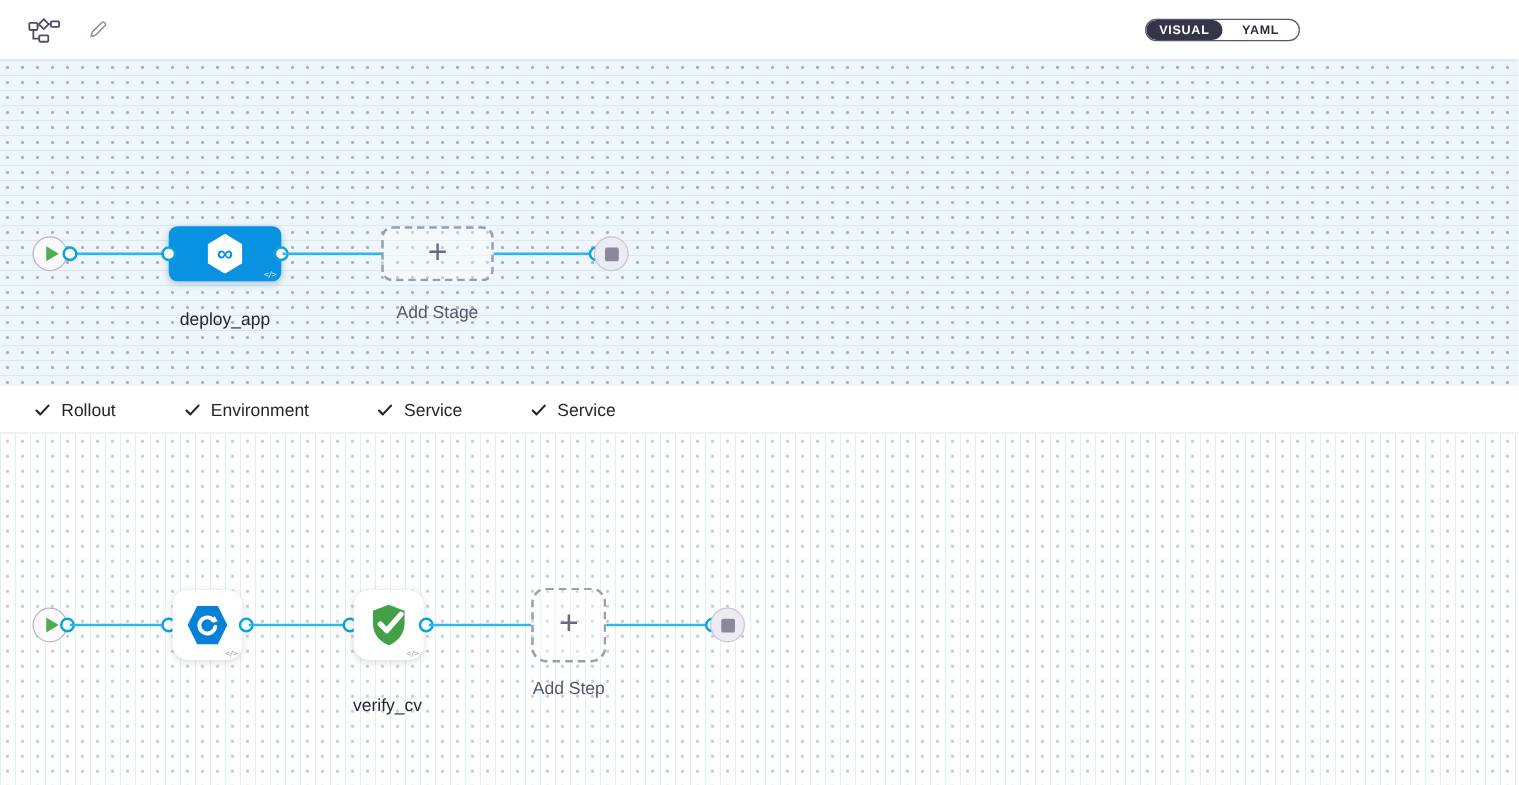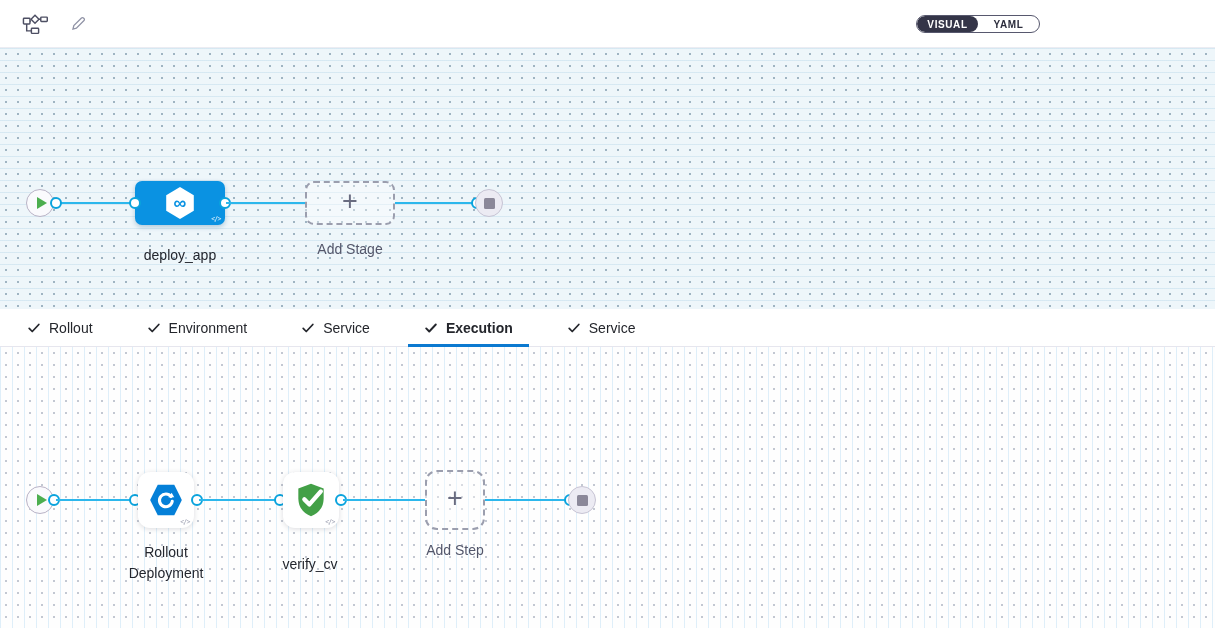--- a/index.html
+++ b/index.html
@@ -195,26 +195,20 @@
         <path d="M2.5 8.5 L6 12 L13.5 4" fill="none" stroke="#24262c" stroke-width="2" stroke-linecap="round" stroke-linejoin="round"></path>
       </svg>
     <span>Environment</span>
   </div>
   <div class="tab">
     <svg class="check" viewBox="0 0 16 16">
         <path d="M2.5 8.5 L6 12 L13.5 4" fill="none" stroke="#24262c" stroke-width="2" stroke-linecap="round" stroke-linejoin="round"></path>
       </svg>
     <span>Service</span>
   </div>
-  <div class="tab active">
-    <svg class="check" viewBox="0 0 16 16">
-        <path d="M2.5 8.5 L6 12 L13.5 4" fill="none" stroke="#24262c" stroke-width="2.2" stroke-linecap="round" stroke-linejoin="round"></path>
-      </svg>
-    <span>Execution</span>
-  </div>
   <div class="tab">
     <svg class="check" viewBox="0 0 16 16">
         <path d="M2.5 8.5 L6 12 L13.5 4" fill="none" stroke="#24262c" stroke-width="2" stroke-linecap="round" stroke-linejoin="round"></path>
       </svg>
     <span>Service</span>
   </div>
 </nav>
 
 <section class="canvas canvas-exec">
   <div class="start-node" style="left:26px;top:139px;">
@@ -250,16 +244,15 @@
   <div class="add-box" style="left:425px;top:123px;width:60px;height:60px;border-radius:12px;">
     <span class="plus-glyph">+</span>
   </div>
 
   <div class="wire" style="left:485px;top:152px;width:85px;"></div>
   <div class="dot" style="left:564px;top:147px;"></div>
   <div class="end-node" style="left:568px;top:139px;">
     <div class="stop-square"></div>
   </div>
 
-  <div class="node-label" style="left:116px;top:195px;">Rollout Deployment</div>
   <div class="node-label" style="left:260px;top:207px;">verify_cv</div>
   <div class="node-label muted" style="left:405px;top:193px;">Add Step</div>
 </section>
 
 </body></html>

